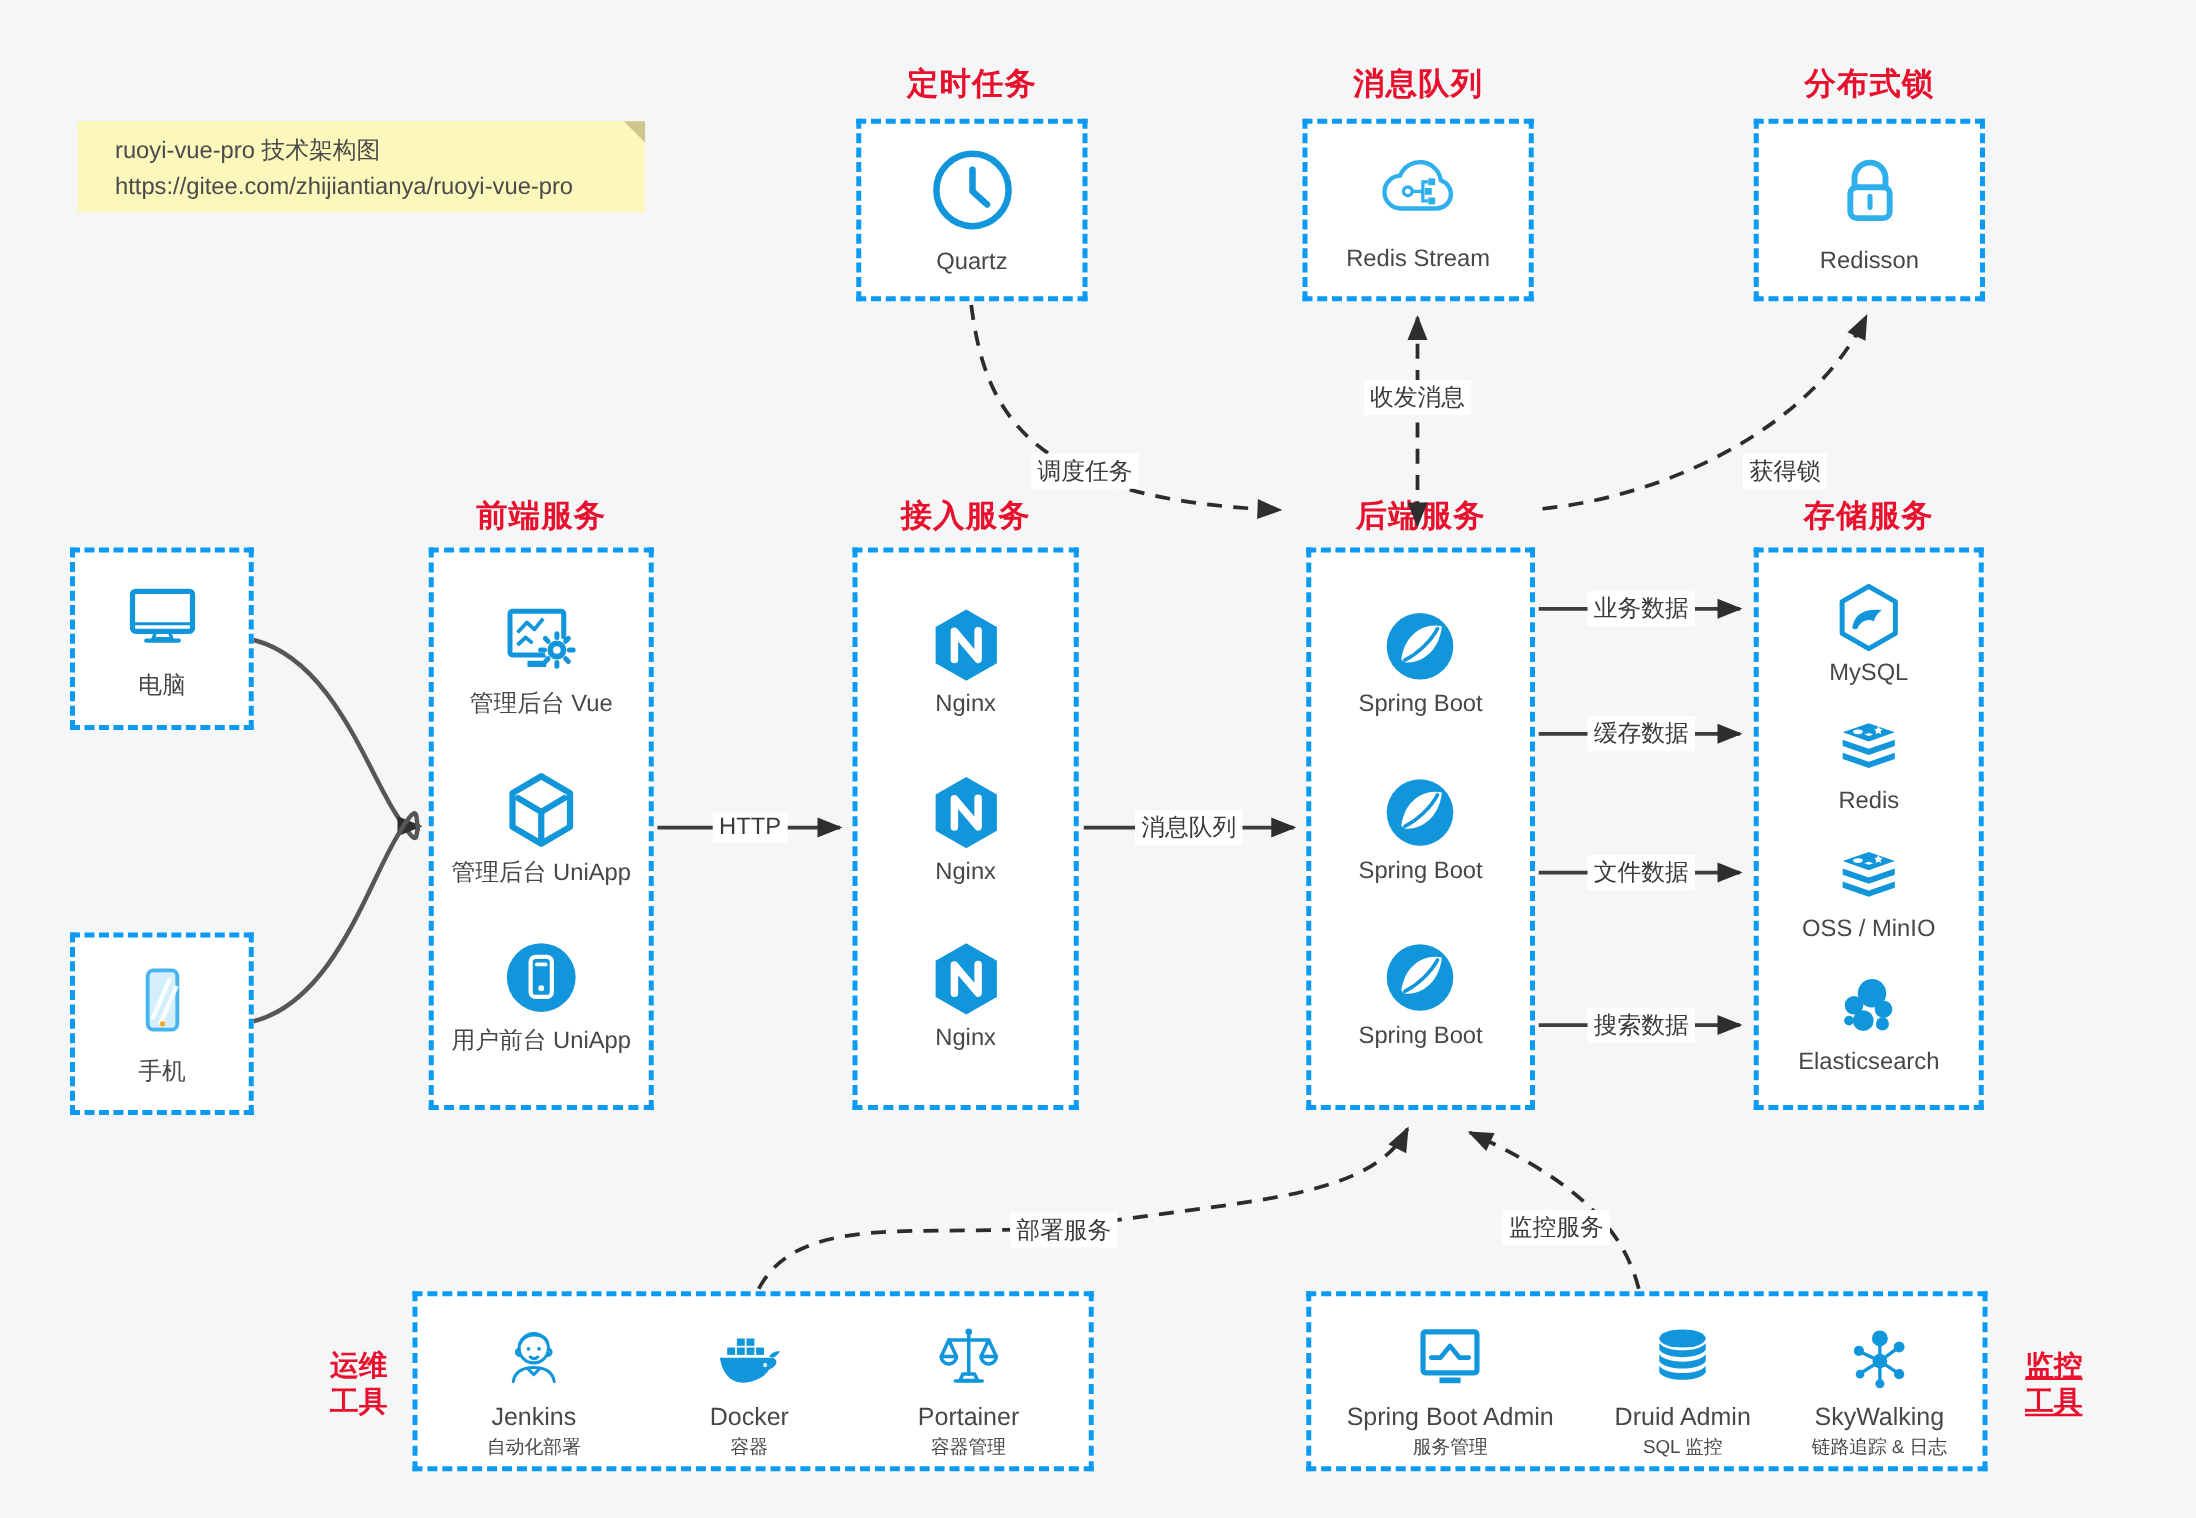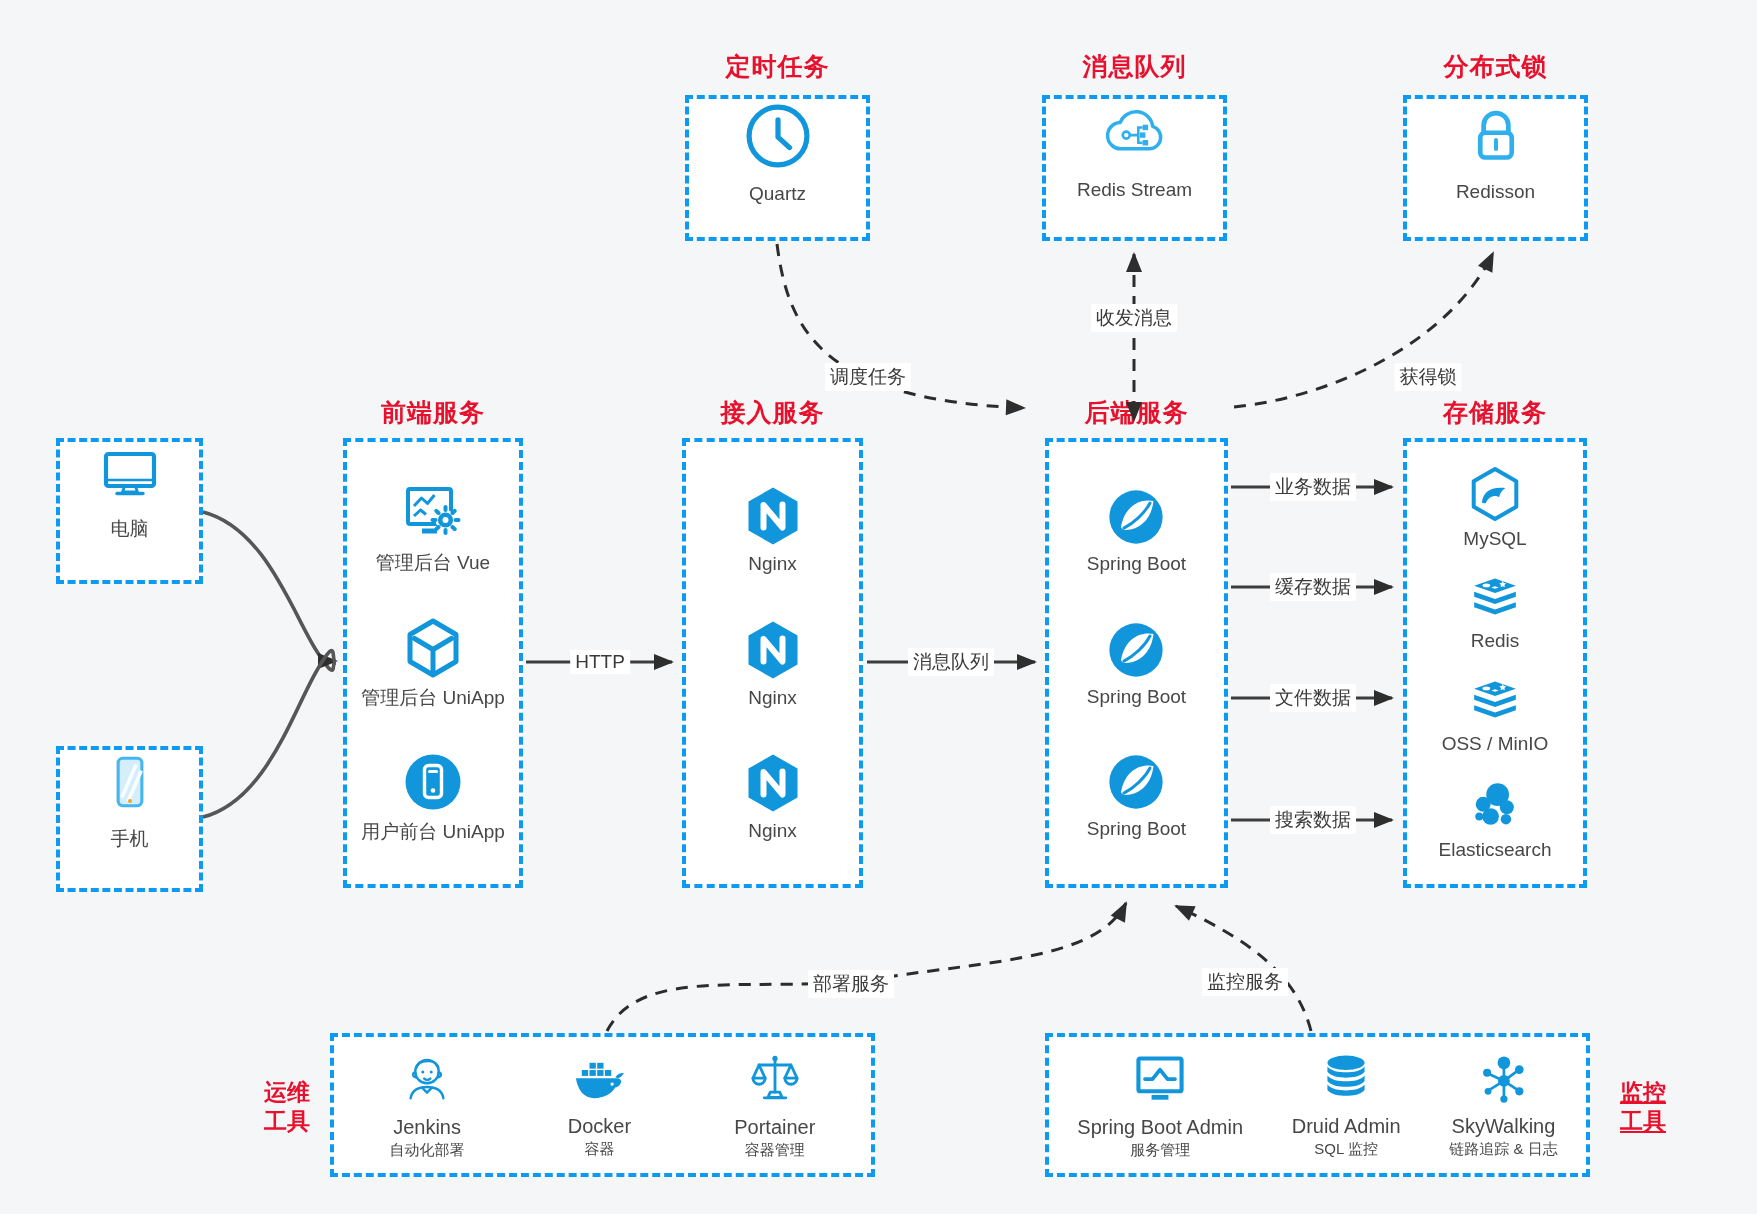--- a/index.html
+++ b/index.html
@@ -8,51 +8,58 @@
     --border:#0d9af2;
     --title_red:#e8112d;
     --ink:#474747;
   }
   html,body{margin:0;padding:0;background:#f5f6f7;}
   body{font-family:"Liberation Sans","DejaVu Sans",sans-serif;}
   #canvas{position:relative;width:1757px;height:1214px;background:#f5f6f7;overflow:hidden;}
 
   .node{position:absolute;background:#ffffff;border:4px dashed var(--border);box-sizing:border-box;
         display:flex;flex-direction:column;align-items:center;z-index:3;}
-  .node.center{gap:5px;}
+  .node.center{justify-content:center;gap:5px;}
   .node.spread{justify-content:space-evenly;}
   .rtitle{position:absolute;color:var(--title_red);font-weight:700;font-size:25px;text-align:center;
           letter-spacing:1px;z-index:4;white-space:nowrap;}
   .sidetitle{position:absolute;color:var(--title_red);font-weight:700;font-size:23px;line-height:1.28;
           text-align:center;z-index:4;}
   .item-label{font-size:19px;color:var(--ink);white-space:nowrap;margin-top:5px;}
   .citem{display:flex;flex-direction:column;align-items:center;}
   .accent{color:var(--accent);}
   .accent-light{color:var(--accent-light);}
   .ic{display:block;}
 
-  .brow{flex-direction:row !important;justify-content:space-around;align-items:center;padding:6px 4px;}
+  .brow{flex-direction:row !important;justify-content:space-around;align-items:flex-end;padding:6px 4px;}
   .bitem{display:flex;flex-direction:column;align-items:center;text-align:center;}
   .bname{font-size:20px;color:var(--ink);margin-top:6px;white-space:nowrap;}
   .bdesc{font-size:15px;color:var(--ink);margin-top:2px;white-space:nowrap;}
 
   #note{position:absolute;left:62px;top:97px;width:454px;height:73px;background:#fcf7bb;z-index:2;}
   #note .fold{position:absolute;right:0;top:0;width:0;height:0;
               border-top:17px solid #cfc68e;border-left:17px solid transparent;}
   #note .ntext{padding:9px 0 0 30px;font-size:19px;line-height:1.55;color:#4a4a4a;white-space:nowrap;}
 
   #edges{position:absolute;left:0;top:0;z-index:5;pointer-events:none;}
   .elabel{position:absolute;transform:translate(-50%,-50%);background:#ffffff;padding:1px 5px;
           font-size:19px;color:#3a3a3a;white-space:nowrap;z-index:6;}
 </style>
 </head>
 <body>
 
 <div id="canvas">
 
+  <div id="note">
+    <div class="fold"></div>
+    <div class="ntext">
+      <div>ruoyi-vue-pro 技术架构图</div>
+      <div>https://gitee.com/zhijiantianya/ruoyi-vue-pro</div>
+    </div>
+  </div>
 
   <div class="rtitle" style="left:685px;top:50px;width:185px;">定时任务</div>
   <div class="rtitle" style="left:1042px;top:50px;width:185px;">消息队列</div>
   <div class="rtitle" style="left:1403px;top:50px;width:185px;">分布式锁</div>
 
   <div class="node center" style="left:685px;top:95px;width:185px;height:146px;">
     <span class="accent">
       <svg class="ic" width="74" height="74" viewBox="0 0 64 64">
         <circle cx="32" cy="32" r="25" fill="none" stroke="currentColor" stroke-width="4.5"></circle>
         <path d="M32 18 V33 L42 42" fill="none" stroke="currentColor" stroke-width="4.5" stroke-linecap="round" stroke-linejoin="round"></path>

